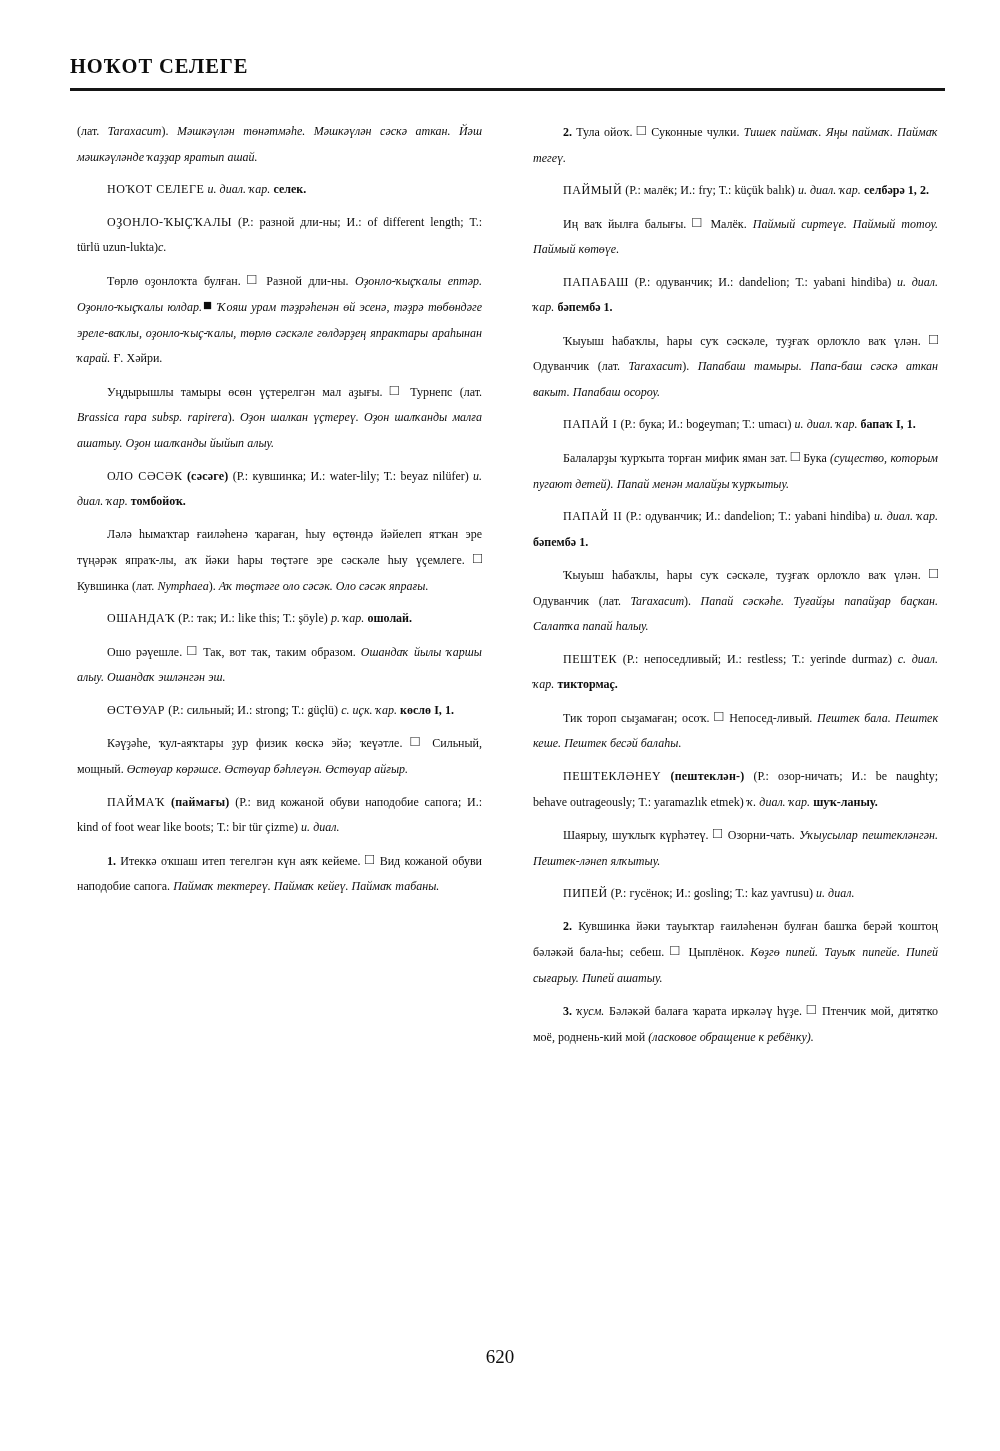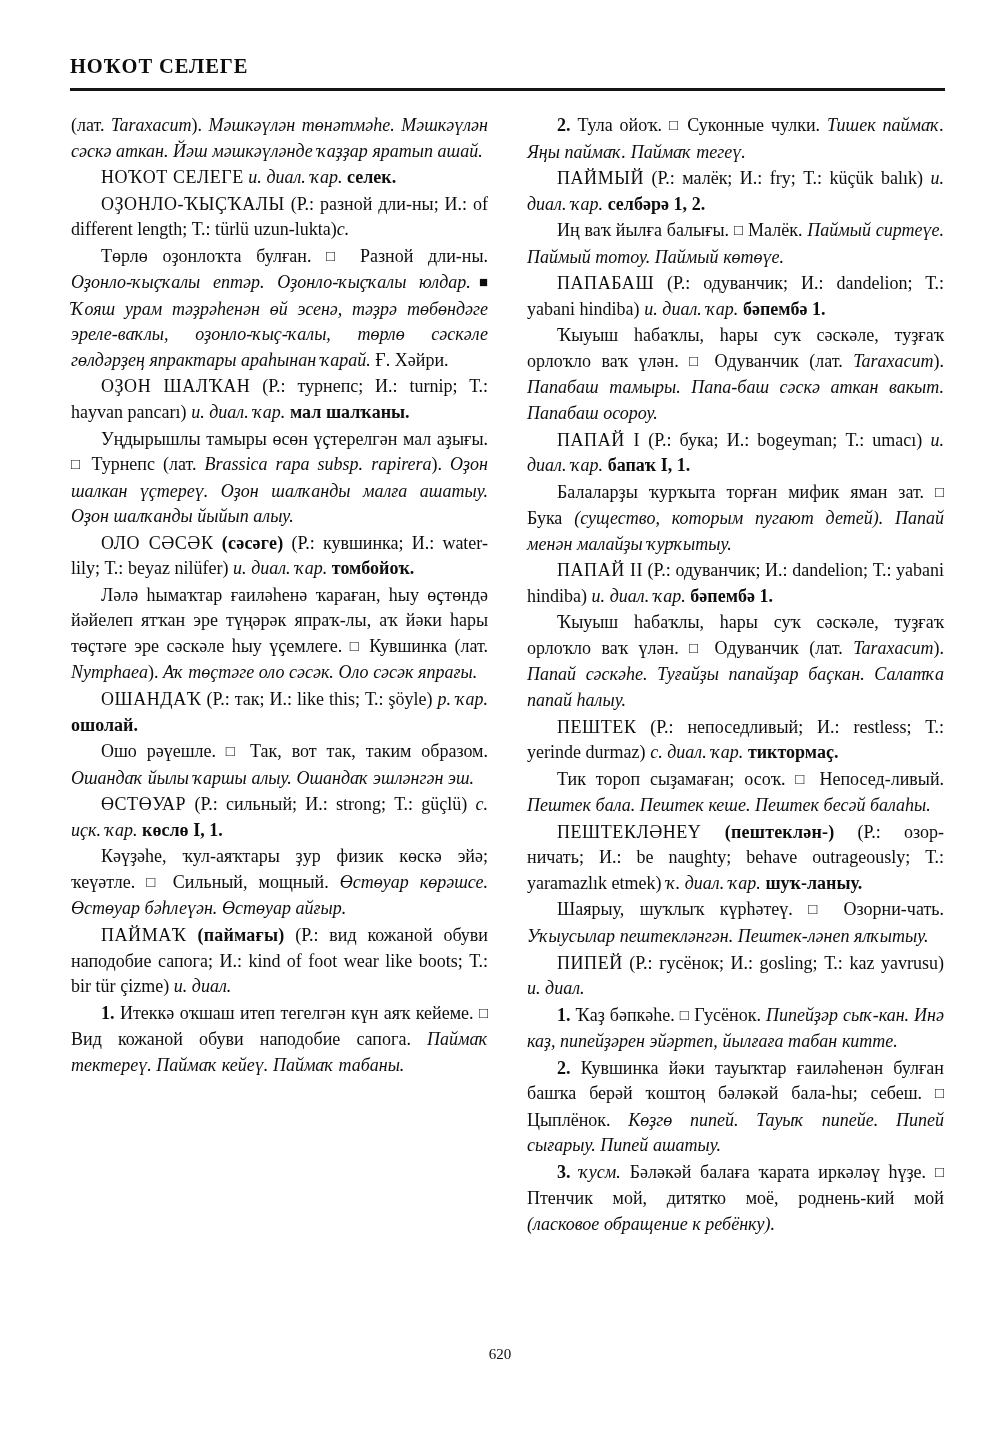--- a/index.html
+++ b/index.html
@@ -44,22 +44,22 @@
     left: 70px;
     top: 112px;
     width: 875px;
     display: flex;
     gap: 37px;
   }
   .col {
     width: 419px;
   }
   p.e {
-    margin: 1px;
-    font-size: 18px;
+    margin: 7px;
+    font-size: 12px;
     line-height: 25.55px;
     text-align: justify;
     text-indent: 30px;
     -webkit-hyphens: manual;
     hyphens: manual;
     word-spacing: 0.1px;
   }
   p.e.noind { text-indent: 0; }
   
   b  { font-weight: bold; font-style: normal; }
@@ -82,39 +82,38 @@
     font-size: 15px;
     position: relative;
     top: -1px;
   }
   .folio {
     position: absolute;
     left: 0;
     top: 1346px;
     width: 1000px;
     text-align: center;
-    font-size: 15px;
+    font-size: 19px;
   }
 </style>
 </head>
 <body>
 
 <div class="page">
 
   <div class="running-head">НОҠОТ СЕЛЕГЕ</div>
 
   <div class="head-rule"></div>
 
   <div class="columns">
     <div class="col" id="col-left">
         <p class="e noind" id="nokot-selege-tail"><span>(лат. </span><i>Taraxacum</i><span>). </span><i>Мәшкәүлән төнәтмәһе. Мәшкәүлән сәскә аткан. Йәш мәшкәүләнде ҡаҙҙар яратып ашай.</i></p>
         <p class="e" id="nokot-selege-entry"><span class="hw">НОҠОТ СЕЛЕГЕ</span><i> и. диал. ҡар. </i><b>селек.</b></p>
         <p class="e" id="ozonlo-kyskaly-entry"><span class="hw">ОҘОНЛО-ҠЫҪҠАЛЫ</span><span> (Р.: разной дли-ны; И.: of different length; Т.: türlü uzun-lukta)</span><i>с.</i></p>
         <p class="e" id="ozonlo-kyskaly-body"><span>Төрлө оҙонлоҡта булған. </span><span class="sq"></span><span> Разной дли-ны. </span><i>Оҙонло-ҡыҫҡалы ептәр. Оҙонло-ҡыҫҡалы юлдар.</i><span class="sqf"></span><i> Ҡояш урам тәҙрәһенән өй эсенә, тәҙрә төбөндәге эреле-ваҡлы, оҙонло-ҡыҫ-ҡалы, төрлө сәскәле гөлдәрҙең япрактары араһынан ҡарай.</i><span> Ғ. Хәйри.</span></p>
-        <p class="e" id="ozon-shalkan-entry"><span class="hw">ОҘОН ШАЛҠАН</span><span> (Р.: турнепс; И.: turnip; Т.: hayvan pancarı) </span><i>и. диал. ҡар. </i><b>мал шалҡаны.</b></p>
         <p class="e" id="ozon-shalkan-body"><span>Уңдырышлы тамыры өсөн үҫтерелгән мал аҙығы. </span><span class="sq"></span><span> Турнепс (лат. </span><i>Brassica rapa subsp. rapirera</i><span>). </span><i>Оҙон шалкан үҫтереү. Оҙон шалҡанды малға ашатыу. Оҙон шалҡанды йыйып алыу.</i></p>
         <p class="e" id="olo-sesek-entry"><span class="hw">ОЛО СӘСӘК</span><span class="hwsub"> (сәсәге)</span><span> (Р.: кувшинка; И.: water-lily; Т.: beyaz nilüfer) </span><i>и. диал. ҡар. </i><b>томбойоҡ.</b></p>
         <p class="e" id="olo-sesek-body"><span>Ләлә һымаҡтар ғаиләһенә ҡараған, һыу өҫтөндә йәйелеп ятҡан эре түңәрәк япраҡ-лы, аҡ йәки һары төҫтәге эре сәскәле һыу үҫемлеге. </span><span class="sq"></span><span> Кувшинка (лат. </span><i>Nymphaea</i><span>). </span><i>Аҡ төҫтәге оло сәсәк. Оло сәсәк япрағы.</i></p>
         <p class="e" id="oshandak-entry"><span class="hw">ОШАНДАҠ</span><span> (Р.: так; И.: like this; Т.: şöyle) </span><i>р. ҡар. </i><b>ошолай.</b></p>
         <p class="e" id="oshandak-body"><span>Ошо рәүешле. </span><span class="sq"></span><span> Так, вот так, таким образом. </span><i>Ошандаҡ йылы ҡаршы алыу. Ошандаҡ эшләнгән эш.</i></p>
         <p class="e" id="ostouar-entry"><span class="hw">ӨСТӨУАР</span><span> (Р.: сильный; И.: strong; Т.: güçlü) </span><i>с. иҫк. ҡар. </i><b>көслө I, 1.</b></p>
         <p class="e" id="ostouar-body"><span>Кәүҙәһе, ҡул-аяҡтары ҙур физик көскә эйә; ҡеүәтле. </span><span class="sq"></span><span> Сильный, мощный. </span><i>Өстөуар көрәшсе. Өстөуар бәһлеүән. Өстөуар айғыр.</i></p>
         <p class="e" id="paymak-entry"><span class="hw">ПАЙМАҠ</span><span class="hwsub"> (паймағы)</span><span> (Р.: вид кожаной обуви наподобие сапога; И.: kind of foot wear like boots; Т.: bir tür çizme) </span><i>и. диал.</i></p>
         <p class="e" id="paymak-sense-1"><b>1.</b><span> Итеккә оҡшаш итеп тегелгән күн аяҡ кейеме. </span><span class="sq"></span><span> Вид кожаной обуви наподобие сапога. </span><i>Паймаҡ тектереү. Паймаҡ кейеү. Паймаҡ табаны.</i></p>
       </div>
@@ -126,21 +125,20 @@
         <p class="e" id="papabash-body"><span>Ҡыуыш һабаҡлы, һары суҡ сәскәле, туҙғаҡ орлоҡло ваҡ үлән. </span><span class="sq"></span><span> Одуванчик (лат. </span><i>Taraxacum</i><span>). </span><i>Папабаш тамыры. Папа-баш сәскә аткан вакыт. Папабаш осороу.</i></p>
         <p class="e" id="papay-1-entry"><span class="hw">ПАПАЙ I</span><span> (Р.: бука; И.: bogeyman; Т.: umacı) </span><i>и. диал. ҡар. </i><b>бапаҡ I, 1.</b></p>
         <p class="e" id="papay-1-body"><span>Балаларҙы ҡурҡыта торған мифик яман зат. </span><span class="sq"></span><span> Бука </span><i>(существо, которым пугают детей). Папай менән малайҙы ҡурҡытыу.</i></p>
         <p class="e" id="papay-2-entry"><span class="hw">ПАПАЙ II</span><span> (Р.: одуванчик; И.: dandelion; Т.: yabani hindiba) </span><i>и. диал. ҡар. </i><b>бәпембә 1.</b></p>
         <p class="e" id="papay-2-body"><span>Ҡыуыш һабаҡлы, һары суҡ сәскәле, туҙғаҡ орлоҡло ваҡ үлән. </span><span class="sq"></span><span> Одуванчик (лат. </span><i>Taraxacum</i><span>). </span><i>Папай сәскәһе. Туғайҙы папайҙар баҫкан. Салатҡа папай һалыу.</i></p>
         <p class="e" id="peshtek-entry"><span class="hw">ПЕШТЕК</span><span> (Р.: непоседливый; И.: restless; Т.: yerinde durmaz) </span><i>с. диал. ҡар. </i><b>тиктормаҫ.</b></p>
         <p class="e" id="peshtek-body"><span>Тик тороп сыҙамаған; осоҡ. </span><span class="sq"></span><span> Непосед-ливый. </span><i>Пештек бала. Пештек кеше. Пештек бесәй балаһы.</i></p>
         <p class="e" id="peshteklaneu-entry"><span class="hw">ПЕШТЕКЛӘНЕҮ</span><span class="hwsub"> (пештеклән-)</span><span> (Р.: озор-ничать; И.: be naughty; behave outrageously; Т.: yaramazlık etmek) </span><i>ҡ. диал. ҡар. </i><b>шуҡ-ланыу.</b></p>
         <p class="e" id="peshteklaneu-body"><span>Шаярыу, шуҡлыҡ күрһәтеү. </span><span class="sq"></span><span> Озорни-чать. </span><i>Уҡыусылар пештекләнгән. Пештек-ләнеп ялҡытыу.</i></p>
         <p class="e" id="pipey-entry"><span class="hw">ПИПЕЙ</span><span> (Р.: гусёнок; И.: gosling; Т.: kaz yavrusu) </span><i>и. диал.</i></p>
-        <p class="e" id="pipey-sense-1"><b>1.</b><span> Ҡаҙ бәпкәһе. </span><span class="sq"></span><span> Гусёнок. </span><i>Пипейҙәр сыҡ-кан. Инә каҙ, пипейҙәрен эйәртеп, йылғаға табан китте.</i></p>
         <p class="e" id="pipey-sense-2"><b>2.</b><span> Кувшинка йәки тауыҡтар ғаиләһенән булған башҡа берәй ҡоштоң бәләкәй бала-һы; себеш. </span><span class="sq"></span><span> Цыплёнок. </span><i>Көҙгө пипей. Тауыҡ пипейе. Пипей сығарыу. Пипей ашатыу.</i></p>
         <p class="e" id="pipey-sense-3"><b>3.</b><i> ҡусм.</i><span> Бәләкәй балаға ҡарата иркәләү һүҙе. </span><span class="sq"></span><span> Птенчик мой, дитятко моё, роднень-кий мой </span><i>(ласковое обращение к ребёнку).</i></p>
       </div>
   </div>
 
   <div class="folio">620</div>
 
 </div>
 
 </body></html>

